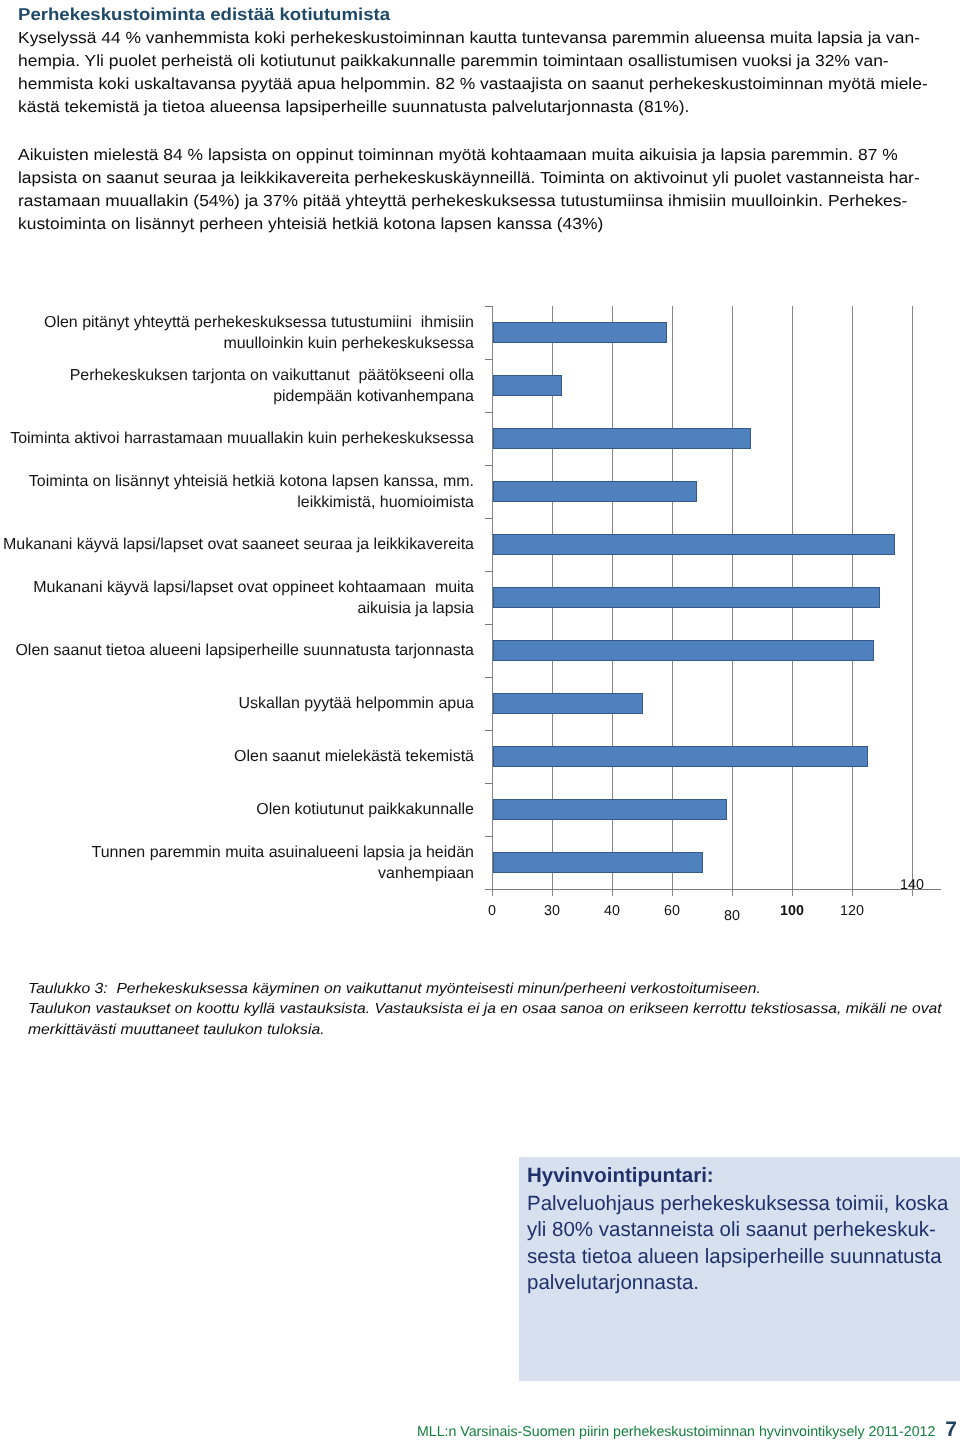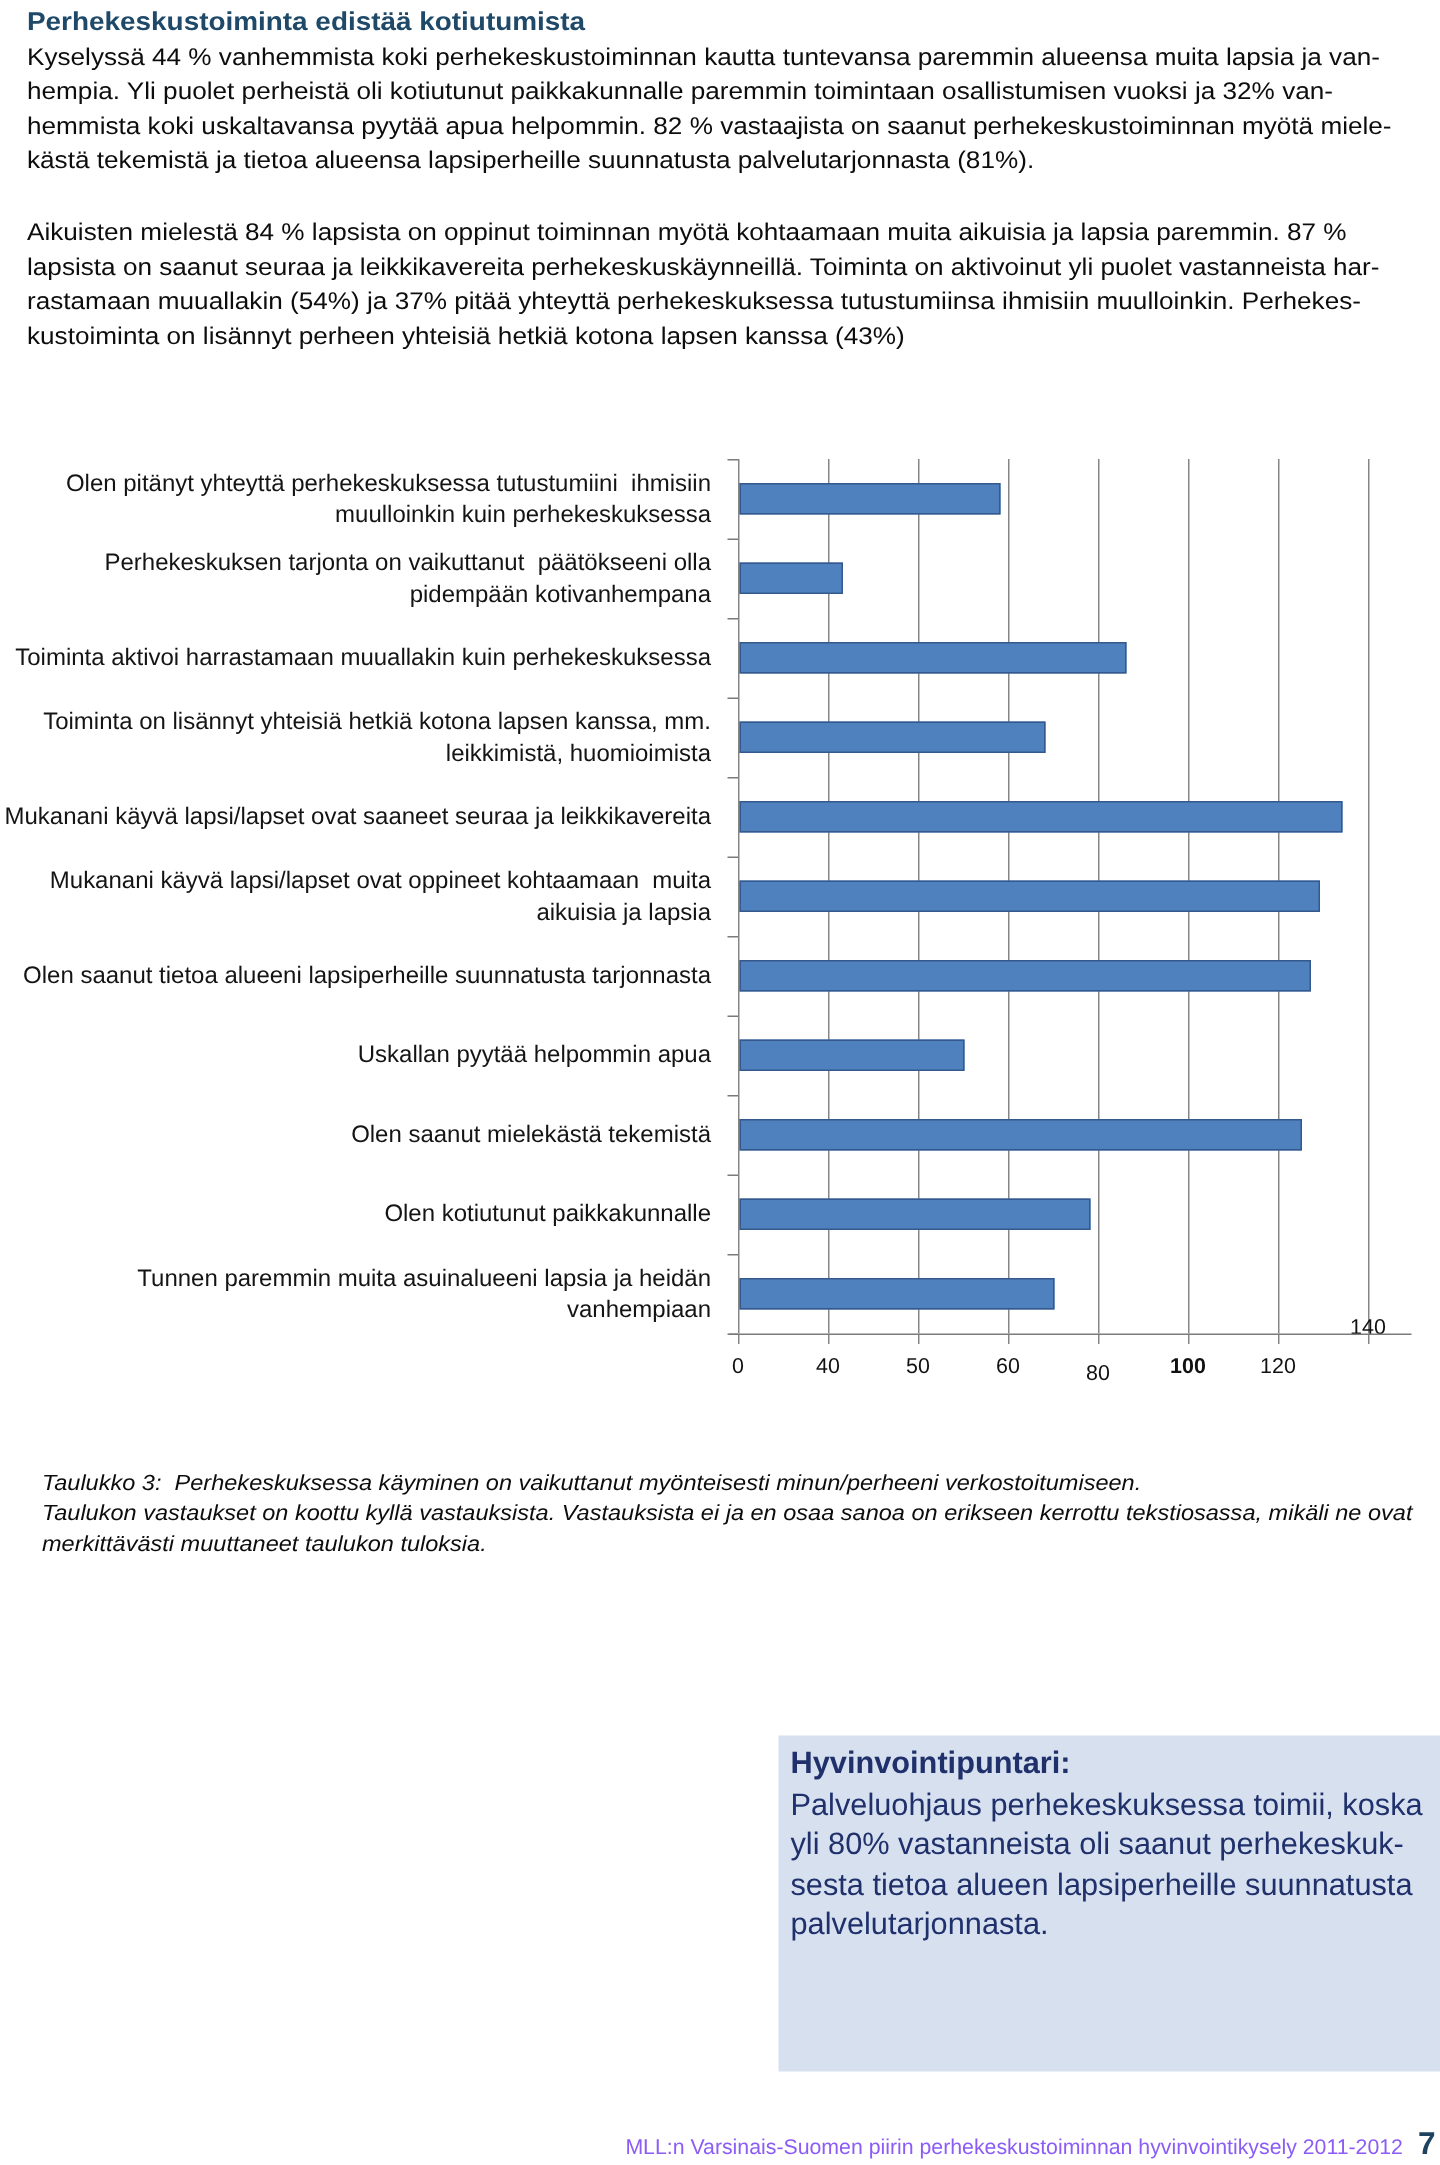--- a/index.html
+++ b/index.html
@@ -76,24 +76,24 @@
       <div class="tl">rastamaan muuallakin (54%) ja 37% pitää yhteyttä perhekeskuksessa tutustumiinsa ihmisiin muulloinkin. Perhekes-</div>
       <div class="tl">kustoiminta on lisännyt perheen yhteisiä hetkiä kotona lapsen kanssa (43%)</div>
     </div>
 
   <div id="chart">
       <div class="gline" style="left: 492px; top: 306px; height: 583px; background: rgb(134, 134, 134);"></div>
       <div class="xtick" style="left: 492px; top: 890px; height: 6px; background: rgb(134, 134, 134);"></div>
       <div class="xlabel" style="left: 452px; top: 903px; width: 80px;">0</div>
       <div class="gline" style="left: 552px; top: 306px; height: 583px; background: rgb(134, 134, 134);"></div>
       <div class="xtick" style="left: 552px; top: 890px; height: 6px; background: rgb(134, 134, 134);"></div>
-      <div class="xlabel" style="left: 512px; top: 903px; width: 80px;">40</div>
+      <div class="xlabel" style="left: 512px; top: 903px; width: 80px;">30</div>
       <div class="gline" style="left: 612px; top: 306px; height: 583px; background: rgb(134, 134, 134);"></div>
       <div class="xtick" style="left: 612px; top: 890px; height: 6px; background: rgb(134, 134, 134);"></div>
-      <div class="xlabel" style="left: 572px; top: 903px; width: 80px;">50</div>
+      <div class="xlabel" style="left: 572px; top: 903px; width: 80px;">40</div>
       <div class="gline" style="left: 672px; top: 306px; height: 583px; background: rgb(134, 134, 134);"></div>
       <div class="xtick" style="left: 672px; top: 890px; height: 6px; background: rgb(134, 134, 134);"></div>
       <div class="xlabel" style="left: 632px; top: 903px; width: 80px;">60</div>
       <div class="gline" style="left: 732px; top: 306px; height: 583px; background: rgb(134, 134, 134);"></div>
       <div class="xtick" style="left: 732px; top: 890px; height: 6px; background: rgb(134, 134, 134);"></div>
       <div class="xlabel" style="left: 692px; top: 908px; width: 80px;">80</div>
       <div class="gline" style="left: 792px; top: 306px; height: 583px; background: rgb(134, 134, 134);"></div>
       <div class="xtick" style="left: 792px; top: 890px; height: 6px; background: rgb(134, 134, 134);"></div>
       <div class="xlabel" style="left: 752px; top: 903px; width: 80px; font-weight: bold;">100</div>
       <div class="gline" style="left: 852px; top: 306px; height: 583px; background: rgb(134, 134, 134);"></div>
@@ -149,16 +149,16 @@
     <div class="ctitle" style="color: rgb(32, 48, 107);">Hyvinvointipuntari:</div>
     <div class="cbody" style="color: rgb(32, 48, 107);">
         <div class="tl">Palveluohjaus perhekeskuksessa toimii, koska</div>
         <div class="tl">yli 80% vastanneista oli saanut perhekeskuk-</div>
         <div class="tl">sesta tietoa alueen lapsiperheille suunnatusta</div>
         <div class="tl">palvelutarjonnasta.</div>
       </div>
   </div>
 
   <div id="footer">
-    <span class="ftext" style="color: #8b5cf6;">MLL:n Varsinais-Suomen piirin perhekeskustoiminnan hyvinvointikysely 2011-2012</span><span class="pg">7</span>
+    <span class="ftext" style="color: #15803d;">MLL:n Varsinais-Suomen piirin perhekeskustoiminnan hyvinvointikysely 2011-2012</span><span class="pg">7</span>
   </div>
 
 </div>
 
 </body></html>

